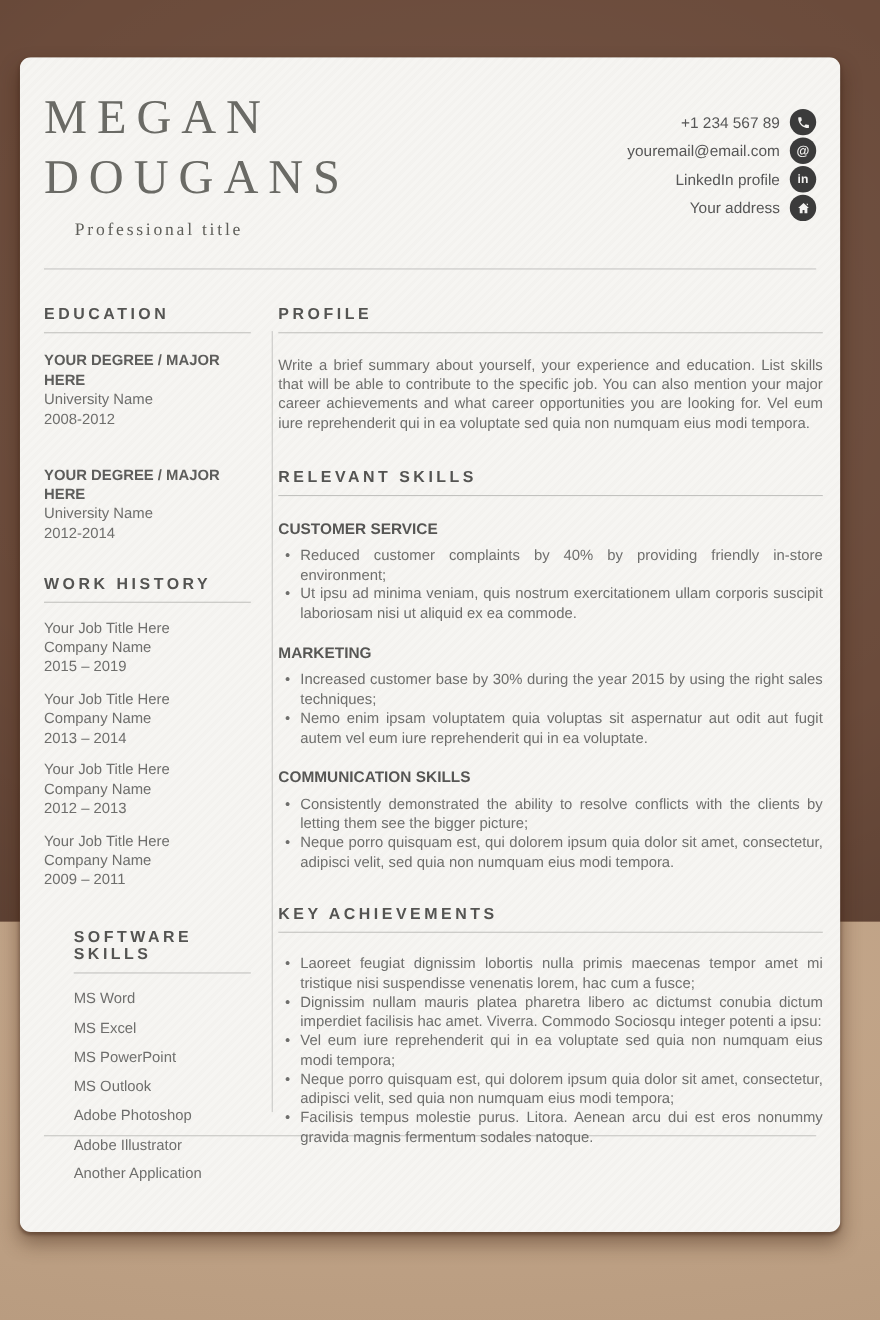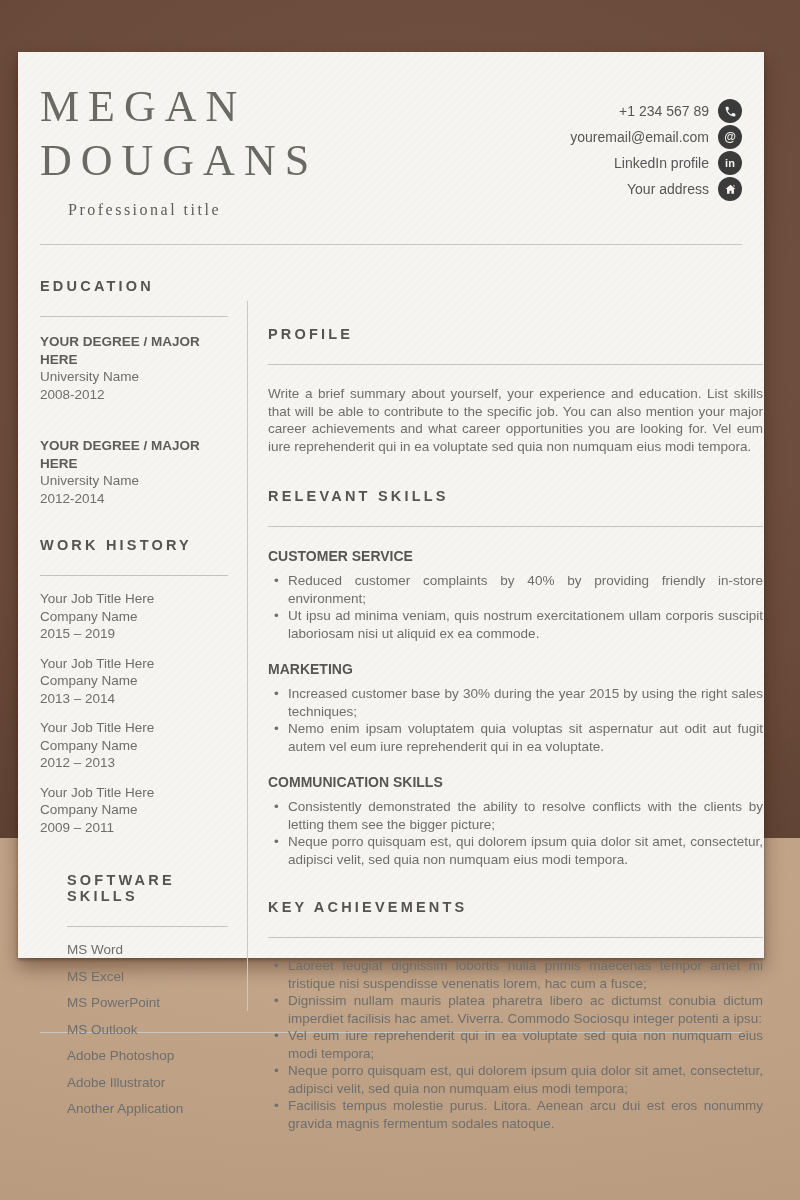--- a/index.html
+++ b/index.html
@@ -17,24 +17,25 @@
     background-image:radial-gradient(120% 90% at 55% 38%, rgba(255,255,255,0.06) 0%, rgba(0,0,0,0) 55%, rgba(0,0,0,0.20) 100%);
   }
   .bg-bottom {
     position:absolute; top:838px; left:0; width:800px; height:362px;
     background-color:#c4a587;
     background-image:radial-gradient(140% 120% at 50% 10%, rgba(255,255,255,0.05), rgba(0,0,0,0.07));
   }
 
   
   .paper {
-    position:absolute; left:18px; top:52px; width:746px; height:906px;
+    position:absolute; left:18px; top:52px; width:746px; height:1068px;
     background-color:#f6f5f2;
     background-image:repeating-linear-gradient(135deg, rgba(120,110,100,0.018) 0 3px, rgba(255,255,255,0.02) 3px 6px);
     box-shadow:0 2px 3px rgba(55,28,14,0.40), 0 10px 18px rgba(55,28,14,0.45);
+    border-radius:10px;
   }
 
   
   .name {
     position:absolute; left:22px; top:28px;
     font-family:"Liberation Serif","DejaVu Serif",serif;
     font-size:44px; line-height:54px; letter-spacing:9px; color:#6a6a65;
   }
   .prof-title {
     position:absolute; left:22px; top:149px;
@@ -51,25 +52,25 @@
   .contact-icon svg { width:13px; height:13px; fill:#f4f3f1; }
   .icon-text { font-size:12px; font-weight:bold; line-height:1; }
   .icon-text.small { font-size:11px; }
 
   .header-rule { position:absolute; left:22px; right:22px; top:192px; border-top:1px solid #c6c6c3; }
   .footer-rule { position:absolute; left:22px; right:22px; top:980px; border-top:1px solid #c6c6c3; }
   .v-rule { position:absolute; left:229px; top:249px; width:1px; height:710px; background:#c9c9c6; }
 
   
   .col-left  { position:absolute; left:22px;  top:226px; width:188px; }
-  .col-right { position:absolute; left:250px; top:226px; width:495px;margin-top:48px; }
+  .col-right { position:absolute; left:235px; top:226px; width:495px; }
 
   .sec-heading {
     font-size:14.5px; font-weight:bold; letter-spacing:3.2px; color:#545452;
-    line-height:16px; padding-bottom:22px; border-bottom:1px solid #c2c2bf;
+    line-height:16px; padding-bottom:8px; border-bottom:1px solid #c2c2bf;
   }
 
   
   .edu-entry { margin-top:16px; }
   .edu-entry + .edu-entry { margin-top:34px; }
   .entry-title { font-size:13.5px; font-weight:bold; color:#5d5d5b; line-height:17.5px; }
   .entry-line  { font-size:13.5px; color:#6e6e6c; line-height:17.5px; }
 
   .sec-work { margin-top:30px; }
   .job { margin-top:14px; }

